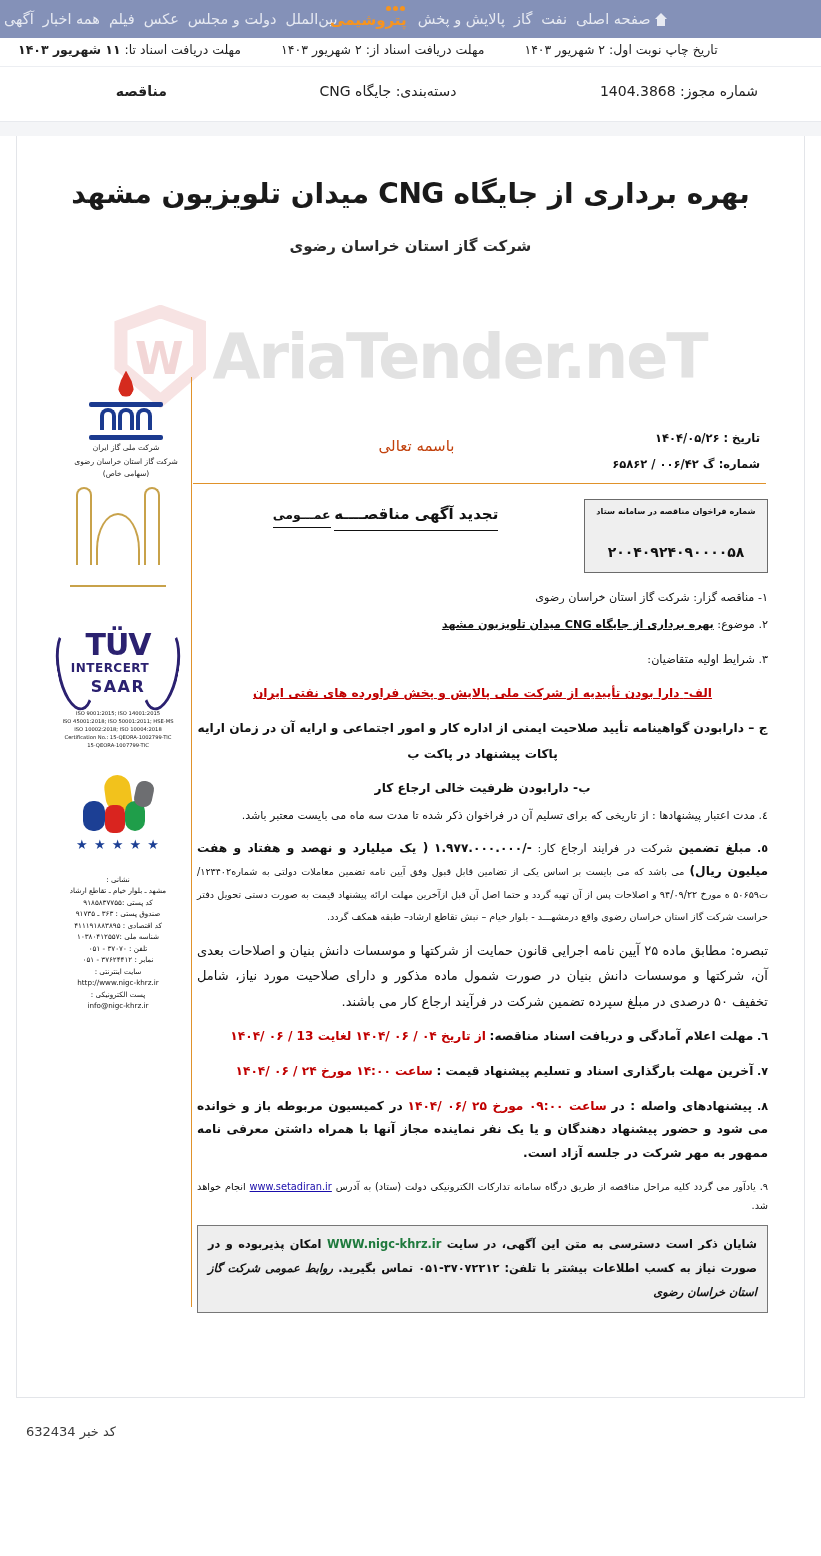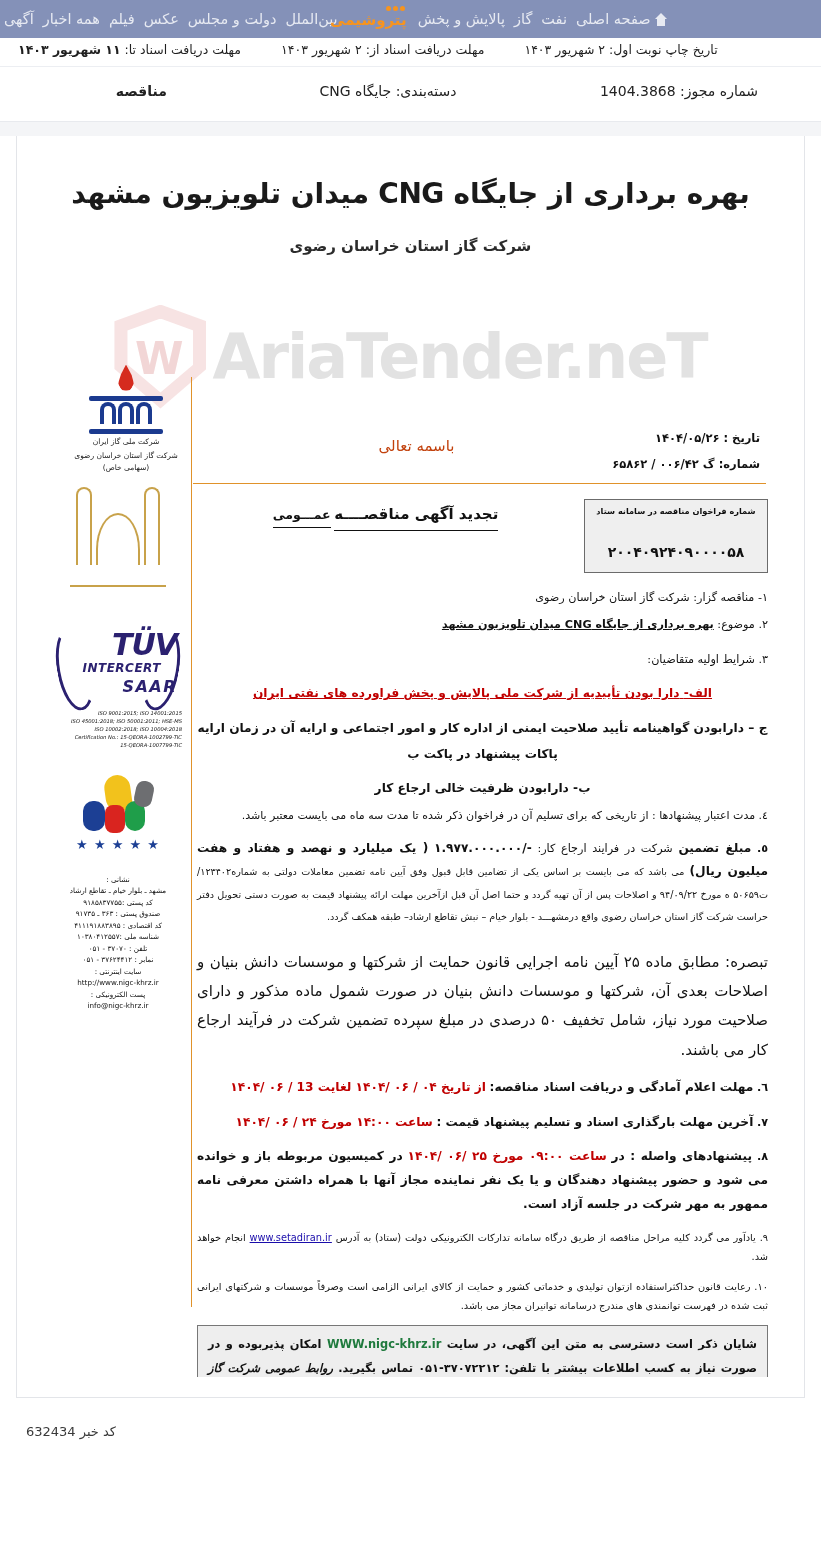--- a/index.html
+++ b/index.html
@@ -196,21 +196,21 @@
     font-weight: bold;
     color: #e2e2e2;
     letter-spacing: -2px;
     direction: ltr;
     white-space: nowrap;
   }
 
   
   .nigc {
     position: absolute;
-    top: 78px; left: 22px;
+    top: 84px; left: 22px;
     width: 118px;
     text-align: center;
     z-index: 3;
   }
   .nigc .flame {
     width: 16px; height: 26px; margin: 0 auto 1px auto;
     background: #d52b1e;
     border-radius: 50% 50% 45% 45% / 60% 60% 40% 40%;
     clip-path: polygon(50% 0%, 85% 40%, 100% 75%, 75% 100%, 25% 100%, 0% 75%, 18% 38%);
   }
@@ -301,21 +301,21 @@
     border: 2px solid #c8a24a; border-bottom: none;
     border-radius: 50% 50% 0 0 / 70% 70% 0 0;
   }
   .minaret .plinth {
     position: absolute; left: 8px; right: 8px; bottom: 12px;
     height: 2px; background: #c8a24a;
   }
 
   .tuv {
     width: 128px; margin: 0 auto 10px auto;
-    text-align: right; position: relative; font-style: italic;
+    text-align: center; position: relative;
   }
   .tuv .ring {
     position: relative; width: 118px; height: 78px; margin: 0 auto;
   }
   .tuv .ring::before, .tuv .ring::after {
     content: ""; position: absolute; top: 0; width: 30px; height: 78px;
     border: 3px solid #2b2170; border-radius: 50%;
   }
   .tuv .ring::before { left: -2px; border-right-color: transparent; border-top-color: transparent; transform: rotate(-10deg); }
   .tuv .ring::after { right: -2px; border-left-color: transparent; border-top-color: transparent; transform: rotate(10deg); }
@@ -608,21 +608,21 @@
 
       <div class="li just" style="margin-top:10px;">
         <span class="b">٥.</span>
         <b class="bigger">مبلغ تضمین</b>
         <span>شرکت در فرایند ارجاع کار:</span>
         <b class="bigger">-/۱.۹۷۷.۰۰۰.۰۰۰</b>
         <b class="bigger">( یک میلیارد و نهصد و هفتاد و هفت میلیون ریال)</b>
         <span style="font-size:9.6px;">می باشد که می بایست بر اساس یکی از تضامین قابل قبول وفق آیین نامه تضمین معاملات دولتی به شماره۱۲۳۴۰۲/ت۵۰۶۵۹ ه مورخ ۹۴/۰۹/۲۲ و اصلاحات پس از آن تهیه گردد و حتما اصل آن قبل ازآخرین مهلت ارائه پیشنهاد قیمت به صورت دستی تحویل دفتر حراست شرکت گاز استان خراسان رضوی واقع درمشهـــد - بلوار خیام – نبش تقاطع ارشاد– طبقه همکف گردد.</span>
       </div>
 
-      <div class="li just" style="margin-top:20px;font-size:15px;">
+      <div class="li just" style="margin-top:10px;font-size:13px;">
         <span>تبصره: مطابق ماده ۲۵ آیین نامه اجرایی قانون حمایت از شرکتها و موسسات دانش بنیان و اصلاحات بعدی آن، شرکتها و موسسات دانش بنیان در صورت شمول ماده مذکور و دارای صلاحیت مورد نیاز، شامل تخفیف ۵۰ درصدی در مبلغ سپرده تضمین شرکت در فرآیند ارجاع کار می باشند.</span>
       </div>
 
       <div class="li rt" style="margin-top:11px;">
         <span class="b">٦.</span>
         <b class="bigger">مهلت اعلام آمادگی و دریافت اسناد مناقصه:</b>
         <b class="bigger red">از تاریخ    ۰۴   /   ۰۶   /۱۴۰۴    لغایت   13  /  ۰۶  /۱۴۰۴</b>
       </div>
 
       <div class="li rt" style="margin-top:11px;">
@@ -638,24 +638,20 @@
         <b class="bigger">در کمیسیون مربوطه باز و خوانده می شود و حضور پیشنهاد دهندگان و یا یک نفر نماینده مجاز آنها با همراه داشتن معرفی نامه ممهور به مهر شرکت در جلسه آزاد است.</b>
       </div>
 
       <div class="li just" style="margin-top:11px;font-size:9.8px;">
         <span>٩.</span>
         <span>یادآور می گردد کلیه مراحل مناقصه از طریق درگاه سامانه تدارکات الکترونیکی دولت (ستاد) به آدرس</span>
         <span class="blue u">www.setadiran.ir</span>
         <span>انجام خواهد شد.</span>
       </div>
 
-      <div class="li just" style="margin-top:11px;font-size:9.8px;">
-        <span>۱۰.</span>
-        <span>رعایت قانون حداکثراستفاده ازتوان تولیدی و خدماتی کشور و حمایت از کالای ایرانی الزامی است وصرفاً موسسات و شرکتهای ایرانی ثبت شده در فهرست توانمندی های مندرج درسامانه توانیران مجاز می باشد.</span>
-      </div>
 
       <div class="note-box">
         <span>شایان ذکر است دسترسی به متن  این آگهی، در سایت</span>
         <span class="green">WWW.nigc-khrz.ir</span>
         <span>امکان پذیربوده و در صورت  نیاز به کسب اطلاعات بیشتر با تلفن: ۳۷۰۷۲۲۱۲-۰۵۱ تماس بگیرید.</span>
         <i>روابط عمومی شرکت گاز استان خراسان رضوی</i>
       </div>
 
     </div>
   </div>

